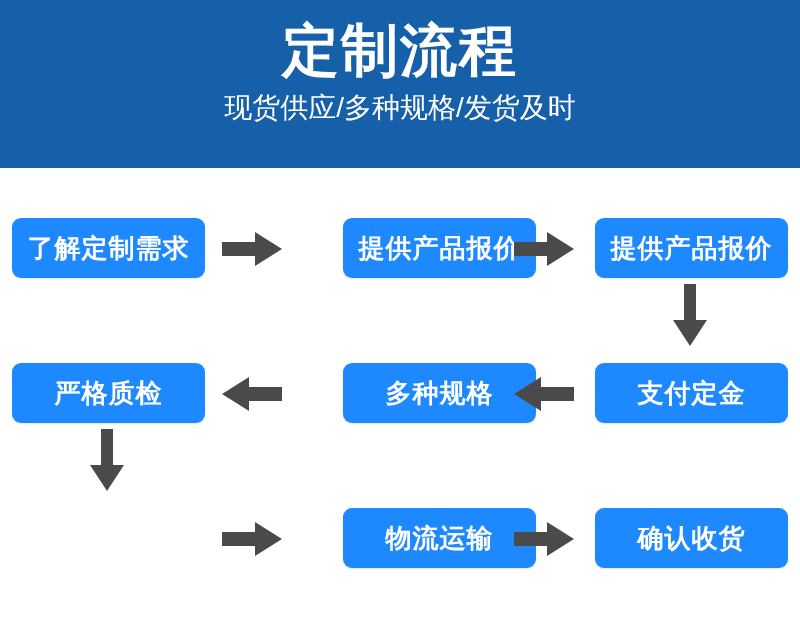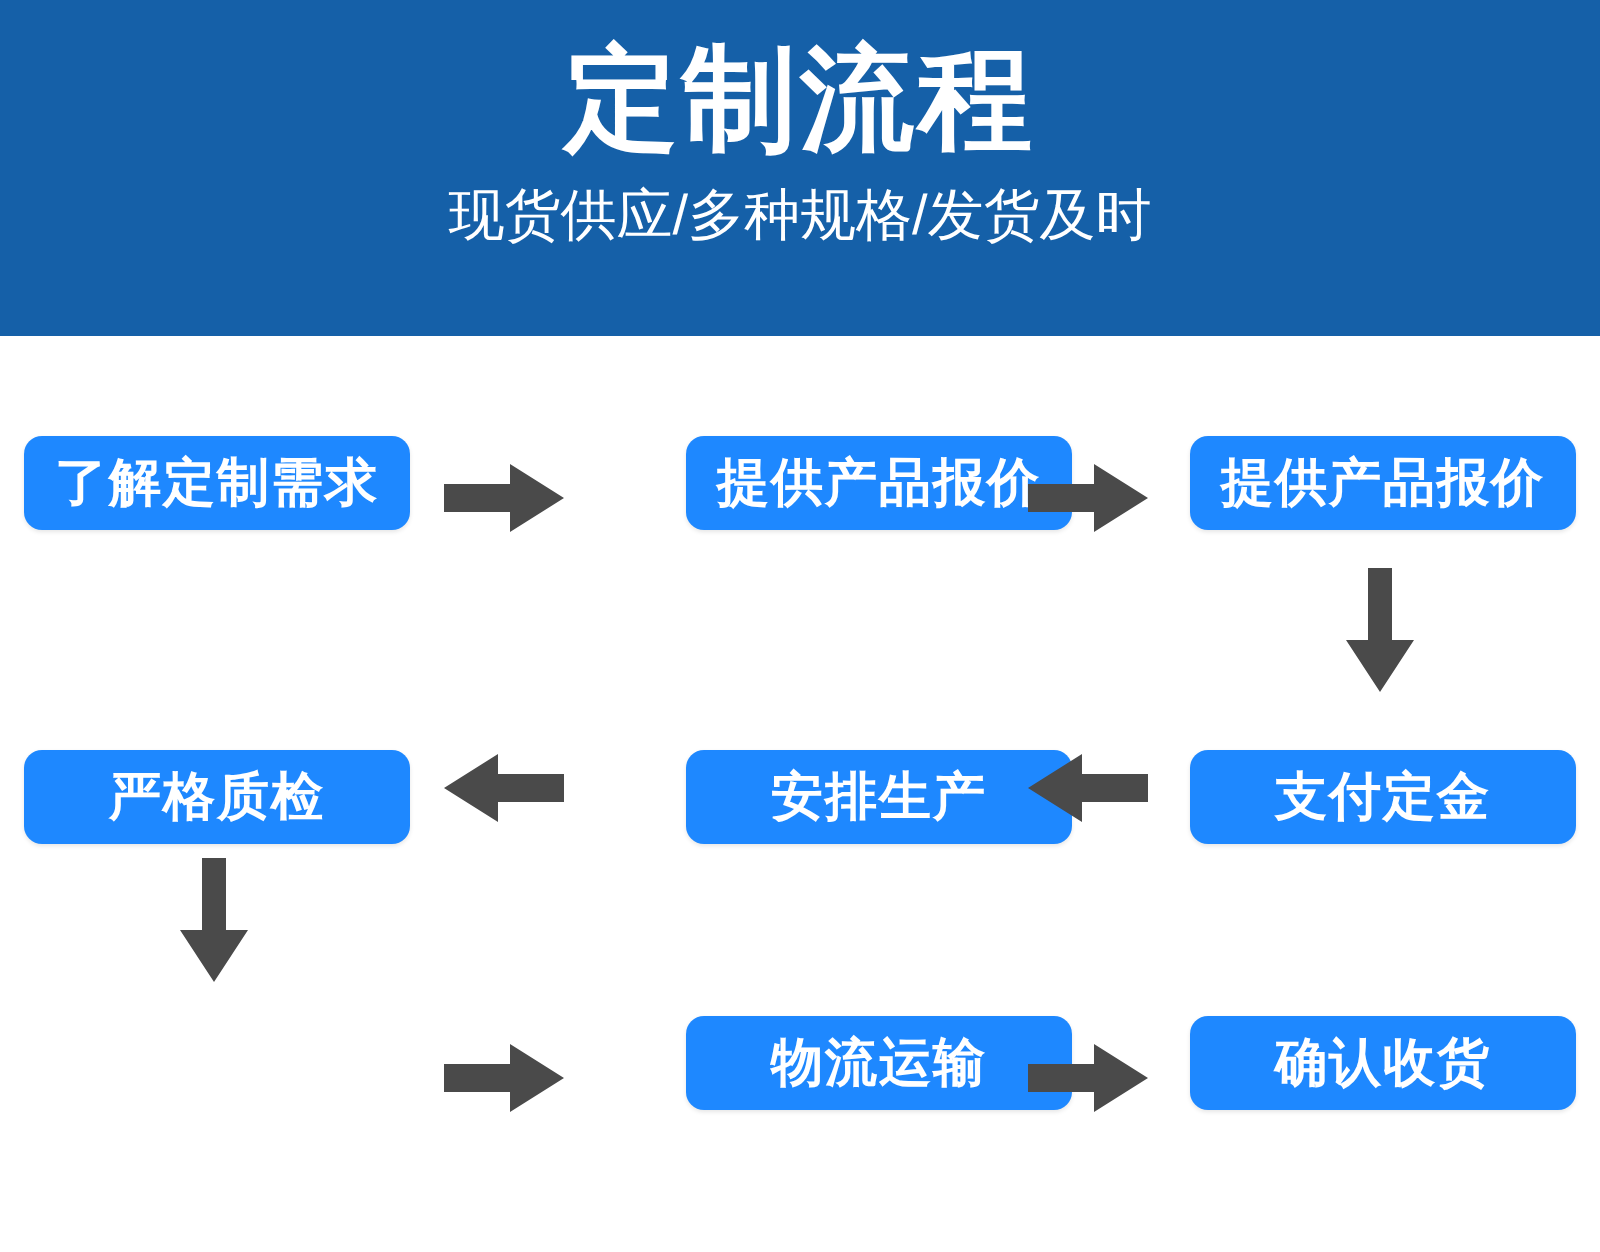--- a/index.html
+++ b/index.html
@@ -61,21 +61,21 @@
     left: 0;
     top: 168px;
     width: 800px;
     height: 458px;
     background: #ffffff;
   }
 
   .node {
     position: absolute;
     width: 193px;
-    height: 47px;
+    height: 60px;
     background: #1e88ff;
     border-radius: 9px;
     display: flex;
     align-items: center;
     justify-content: center;
     box-shadow: 0 1px 2px rgba(0,0,0,0.10);
     text-align: right;
   }
   .node-label {
     color: #ffffff;
@@ -84,21 +84,21 @@
     letter-spacing: 1px;
     white-space: nowrap;
   }
 
   
   .col-1 { left: 12px; }
   .col-2 { left: 303px; margin-left: 40px; }
   .col-3 { left: 595px; }
   
   .row-1 { top: 50px; }
-  .row-2 { top: 207px; }
+  .row-2 { top: 195px; }
   .row-3 { top: 340px; }
 
   
   .arrow {
     position: absolute;
     color: #4a4a4a;
   }
   .arrow svg { display: block; }
 
   .arrow-h-1 { left: 222px; top: 64px; }
@@ -129,21 +129,21 @@
     <span class="node-label">提供产品报价</span>
   </div>
   <div class="node col-3 row-1">
     <span class="node-label">提供产品报价</span>
   </div>
 
   <div class="node col-1 row-2">
     <span class="node-label">严格质检</span>
   </div>
   <div class="node col-2 row-2">
-    <span class="node-label">安排生产</span>
+    <span class="node-label">多种规格</span>
   </div>
   <div class="node col-3 row-2">
     <span class="node-label">支付定金</span>
   </div>
 
   <div class="node col-2 row-3">
     <span class="node-label">物流运输</span>
   </div>
   <div class="node col-3 row-3">
     <span class="node-label">确认收货</span>

